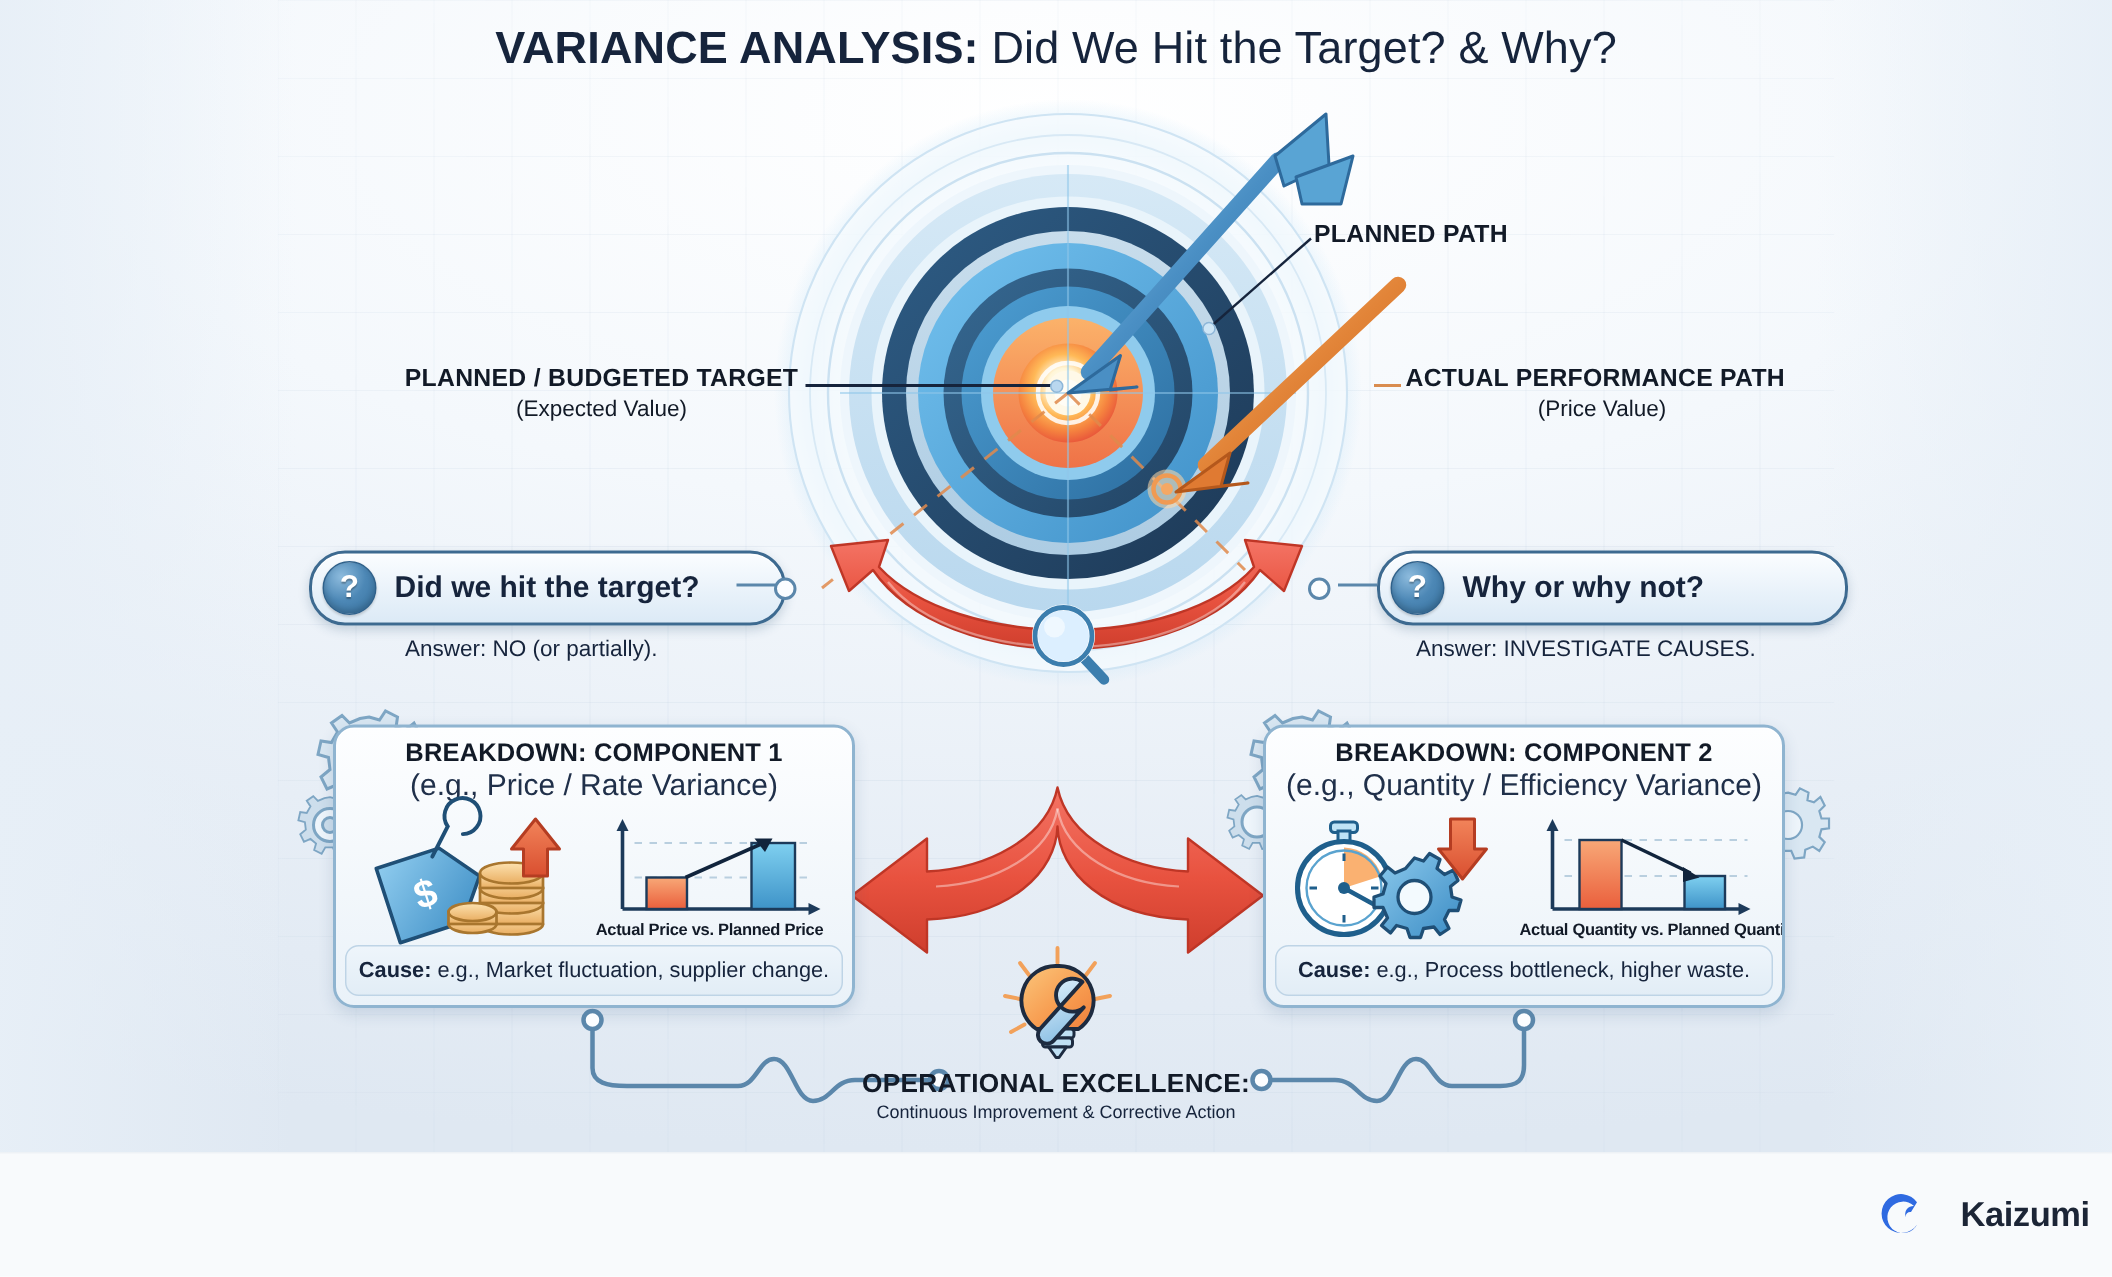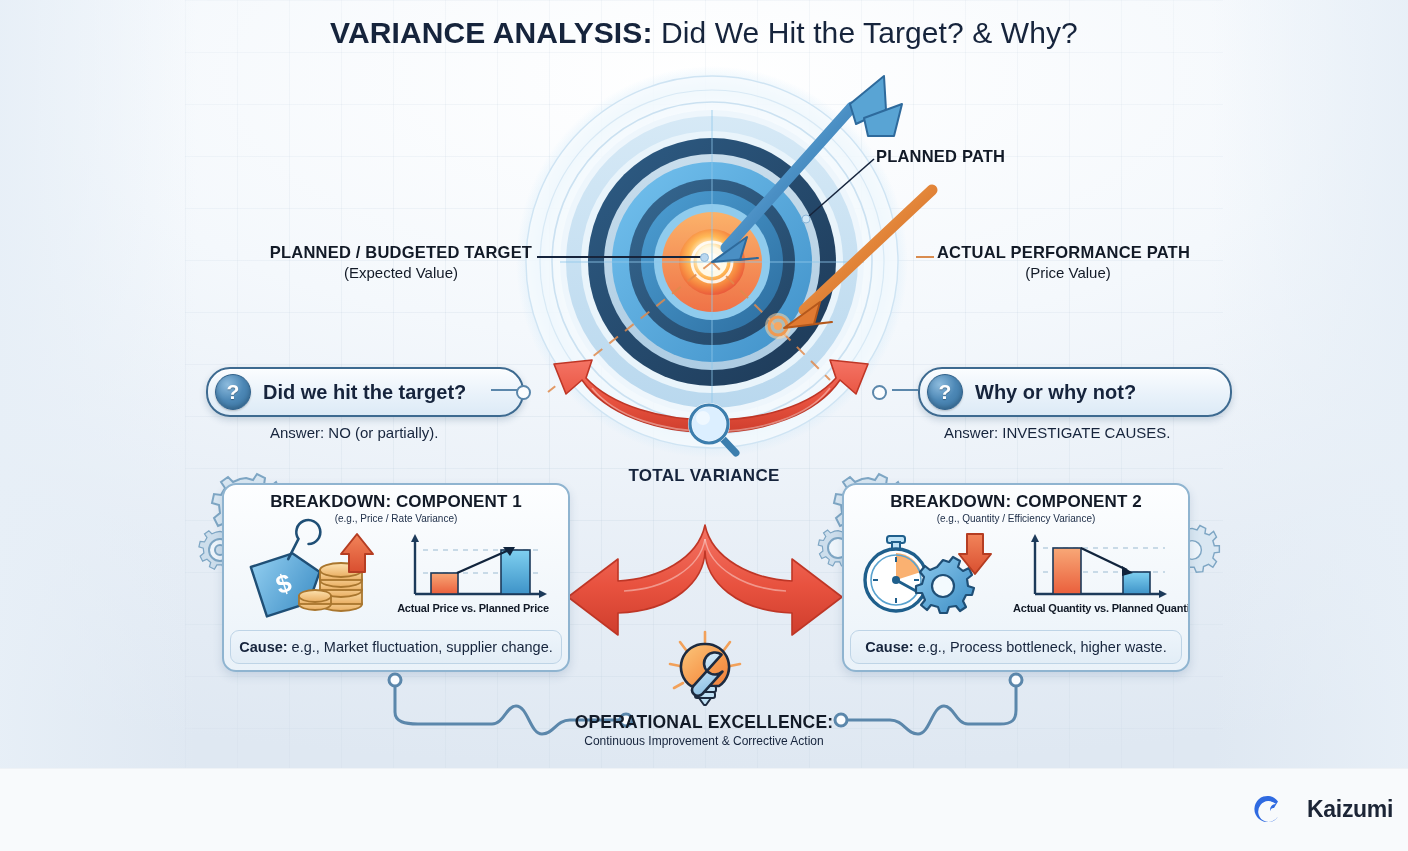--- a/index.html
+++ b/index.html
@@ -97,21 +97,21 @@
     background:linear-gradient(180deg,#fdfeff 0%,#f2f7fb 60%,#eaf2f9 100%);
     border:2px solid #8fb4d0;
     box-shadow:0 4px 10px rgba(50,90,130,.16), inset 0 1px 0 #fff;
     overflow:hidden;
   }
   #card-left{left:222px;top:483px;width:344px;height:185px;}
   #card-right{left:842px;top:483px;width:344px;height:185px;}
 
   .card-head{text-align:center;padding-top:7px;}
   .card-title{font-weight:bold;font-size:17px;letter-spacing:.1px;color:#121a27;white-space:nowrap;}
-  .card-sub{font-size:10px;color:#20304a;margin-top:1px;white-space:nowrap;}
+  .card-sub{font-size:20px;color:#20304a;margin-top:1px;white-space:nowrap;}
 
   .card-body{display:flex;align-items:flex-end;justify-content:center;gap:4px;padding:4px 8px 0 8px;height:86px;}
   .cause{
     position:absolute;left:6px;right:6px;bottom:6px;height:32px;
     background:linear-gradient(180deg,#eef5fb 0%,#e2edf6 100%);
     border:1px solid #bed4e6;border-radius:9px;
     display:flex;align-items:center;justify-content:center;
     font-size:14.5px;color:#16243c;white-space:nowrap;
   }
   .cause b{font-weight:bold;margin-right:4px;}
@@ -275,21 +275,20 @@
 
     <g>
       <line x1="192" y1="80" x2="206" y2="95" stroke="#3c7eae" stroke-width="7" stroke-linecap="round"></line>
       <circle cx="179" cy="66" r="19" fill="#dcefff" stroke="#ffffff" stroke-width="4"></circle>
       <circle cx="179" cy="66" r="19" fill="none" stroke="#3c7eae" stroke-width="3.2"></circle>
       <circle cx="173" cy="60" r="7" fill="#ffffff" opacity=".55"></circle>
     </g>
   </svg>
 
   <div id="total-variance">
-    <div class="l1">TOTAL VARIANCE</div>
   </div>
 
   <div class="qpill" id="qpill-left">
     <div class="qbadge">?</div>
     <div class="qtext">Did we hit the target?</div>
   </div>
   <div class="answer" id="answer-left">
     <span>Answer: </span><b>NO</b><span> (or partially).</span>
   </div>
   <div class="connector-line" style="left:491px;top:389px;width:26px;"></div>

